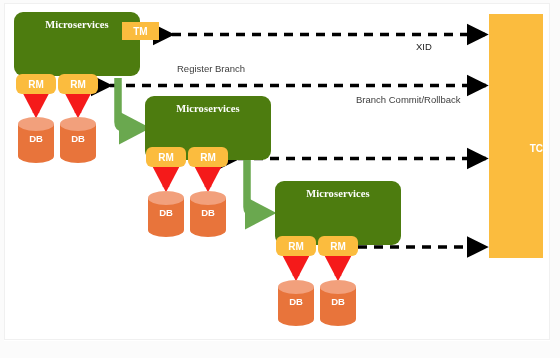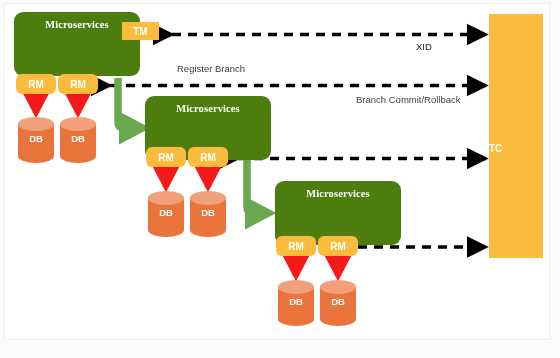--- a/index.html
+++ b/index.html
@@ -45,21 +45,21 @@
     position:absolute;background:#FBBC3E;color:#ffffff;
     font-weight:bold;font-size:10px;
     display:flex;align-items:center;justify-content:center;
     box-sizing:border-box;
   }
   .tc{
     position:absolute;background:#FBBC3E;
     box-sizing:border-box;
   }
   .tc-label{
-    position:absolute;left:0;right:0;top:129px;text-align:left;
+    position:absolute;left:0;right:0;top:129px;text-align:right;
     color:#ffffff;font-weight:bold;font-size:10px;
   }
   .db{position:absolute;}
   .edge-label{
     position:absolute;color:#3d3d3d;font-size:9.5px;white-space:nowrap;
   }
   .edge-label.bold{font-weight:normal;color:#1a1a1a;font-size:9.5px;}
   svg{position:absolute;left:0;top:0;overflow:visible;}
 </style>
 </head>

